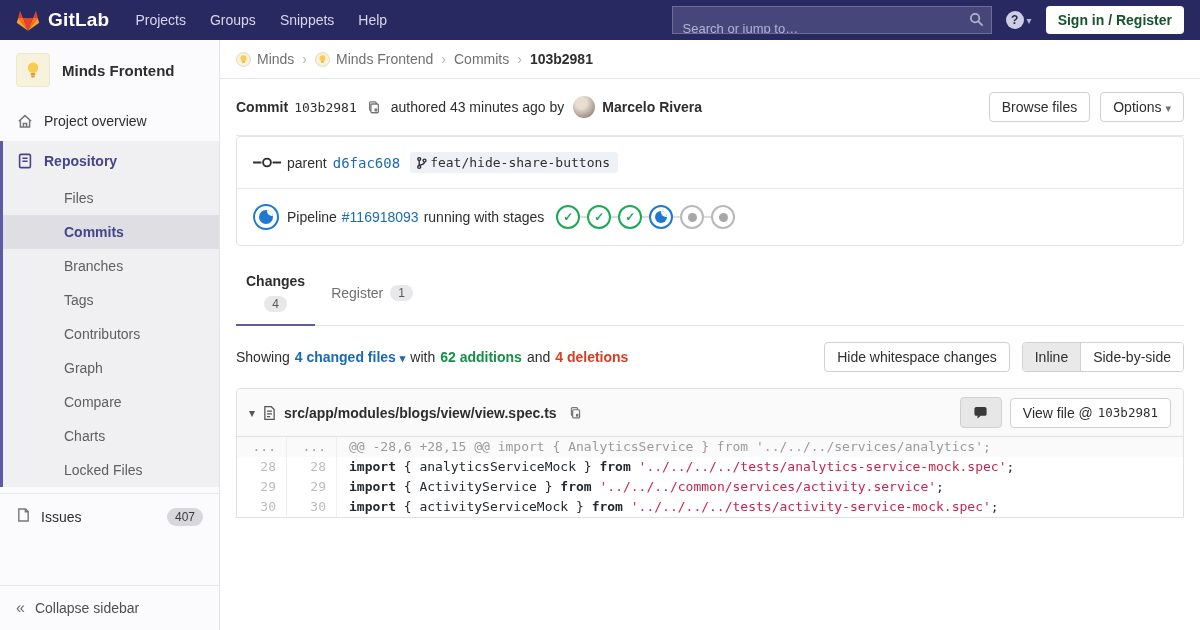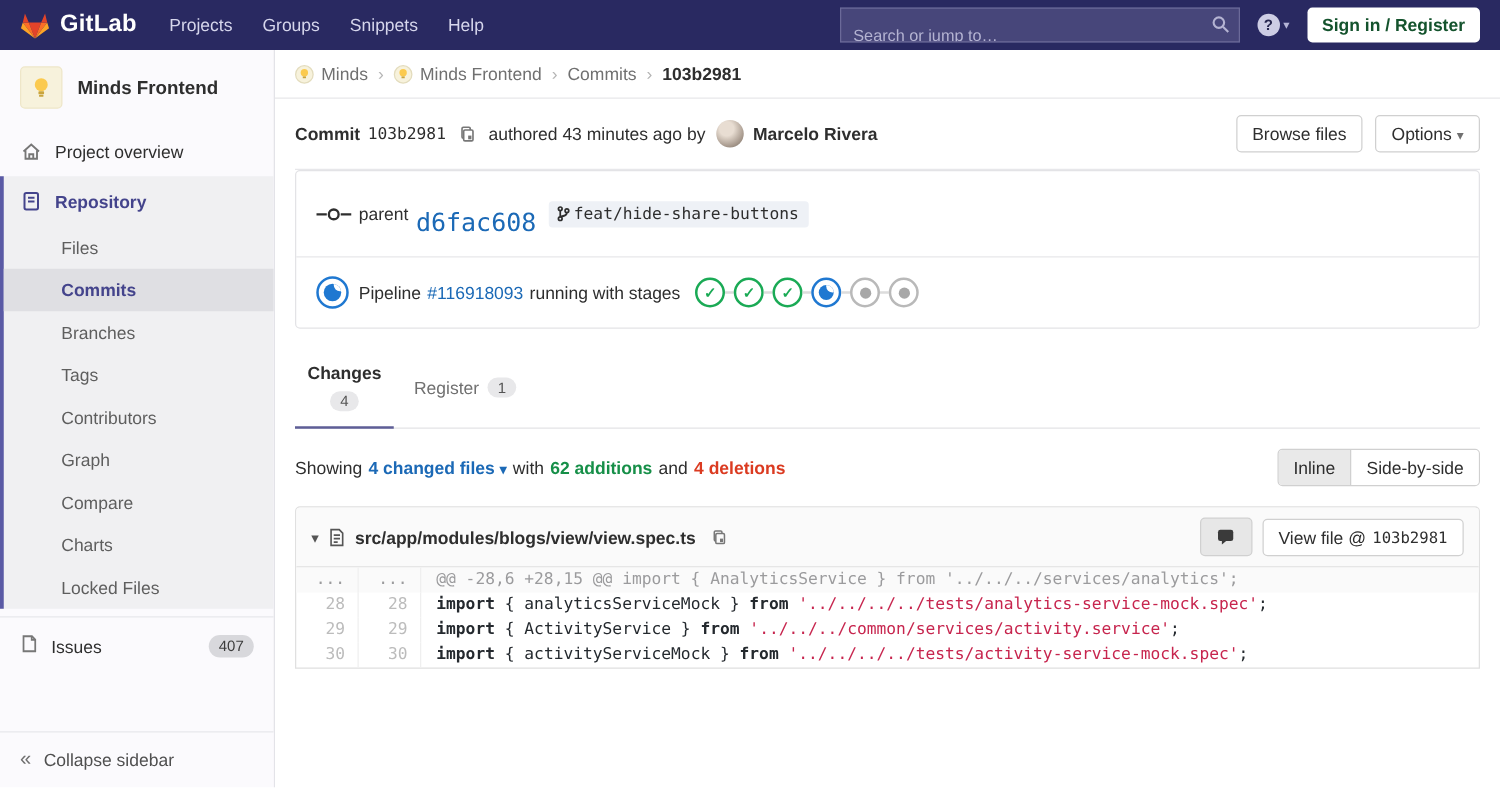--- a/index.html
+++ b/index.html
@@ -38,21 +38,21 @@
   .project-head { display:flex; align-items:center; gap:12px; padding:13px 16px 14px; }
   .project-avatar { width:34px; height:34px; border-radius:4px; background:#f7f2dc;
     border:1px solid #eee6c8; display:flex; align-items:center; justify-content:center; }
   .project-name { font-weight:700; font-size:15px; color:#2e2e2e; }
   .side-item { display:flex; align-items:center; gap:10px; padding:12px 16px; font-size:14px;
     color:#2e2e2e; cursor:pointer; }
   .side-item .icn { width:18px; display:flex; justify-content:center; }
   .repo-block { border-left:3px solid #5a5aa5; background:#f0f0f2; }
   .repo-block .side-item { padding-left:13px; color:#44448c; font-weight:700; }
   .repo-sub { list-style:none; }
-  .repo-sub li { padding:9px 16px 9px 46px; font-size:14px; color:#5e5e5e; cursor:pointer; }
+  .repo-sub li { padding:9px 16px 9px 61px; font-size:14px; color:#5e5e5e; cursor:pointer; }
   .repo-sub li.active { background:#dfdfe3; color:#44448c; font-weight:700; }
   .issues-row { margin-top:6px; border-top:1px solid #e8e8ec; display:flex; align-items:center;
     gap:10px; padding:13px 16px; cursor:pointer; color:#2e2e2e; }
   .issues-row .count-badge { margin-left:auto; background:#d8d8dc; color:#3c3c3c; font-size:12px;
     border-radius:10px; padding:2px 8px; }
   .collapse-row { position:absolute; bottom:0; left:0; right:0; border-top:1px solid #e8e8ec;
     display:flex; align-items:center; gap:10px; padding:13px 16px; color:#4f4f4f; cursor:pointer;
     background:#fbfafd; }
   .collapse-row .chev { font-size:16px; color:#707070; }
 
@@ -81,22 +81,22 @@
     font-size:14px; color:#2e2e2e; cursor:pointer; font-family:"Liberation Sans", sans-serif; }
   .btn .caret { color:#707070; font-size:11px; margin-left:4px; }
 
   .commit-title { font-size:23px; font-weight:700; margin:15px 0 18px; color:#2e2e2e; }
 
   
   .info-box { border:1px solid #e3e3e6; border-radius:4px; }
   .info-row { display:flex; align-items:center; padding:15px 16px; }
   .info-row + .info-row { border-top:1px solid #e7e7ea; }
   .info-icn { width:34px; display:flex; align-items:center; }
-  .parent-link { color:var(--link_blue); font-family:"DejaVu Sans Mono", monospace; font-size:20px;
-    margin:14px 10px 0 6px; cursor:pointer; text-decoration:none; }
+  .parent-link { color:var(--link_blue); font-family:"DejaVu Sans Mono", monospace; font-size:14px;
+    margin:0 10px 0 6px; cursor:pointer; text-decoration:none; }
   .ref-label { display:inline-flex; align-items:center; gap:3px; background:#eef1f6; border-radius:3px;
     padding:3px 8px 3px 6px; font-family:"DejaVu Sans Mono", monospace; font-size:13px; color:#2e2e2e;
     cursor:pointer; }
   .pipe-link { color:var(--link_blue); margin:0 5px; cursor:pointer; text-decoration:none; }
 
   
   .stages { display:flex; align-items:center; margin-left:12px; }
   .ci { width:24px; height:24px; border-radius:50%; border:2px solid; display:flex;
     align-items:center; justify-content:center; cursor:pointer; background:#fff; }
   .ci-passed { border-color:var(--passed); color:var(--passed); font-size:12px; font-weight:700; }
@@ -378,20 +378,21 @@
       <div class="summary">
         <div class="text">
           <span>Showing</span>
           <span class="files-link"><span>4 changed files</span> <span class="caret">▾</span></span>
           <span>with</span>
           <span class="additions">62 additions</span>
           <span>and</span>
           <span class="deletions">4 deletions</span>
         </div>
         <div class="ctrls">
+          <button class="btn">Hide whitespace changes</button>
           <div class="btn-group">
             <span class="seg active">Inline</span>
             <span class="seg">Side-by-side</span>
           </div>
         </div>
       </div>
 
       <div class="diff-box">
         <div class="diff-head">
           <span class="diff-caret">▾</span>

